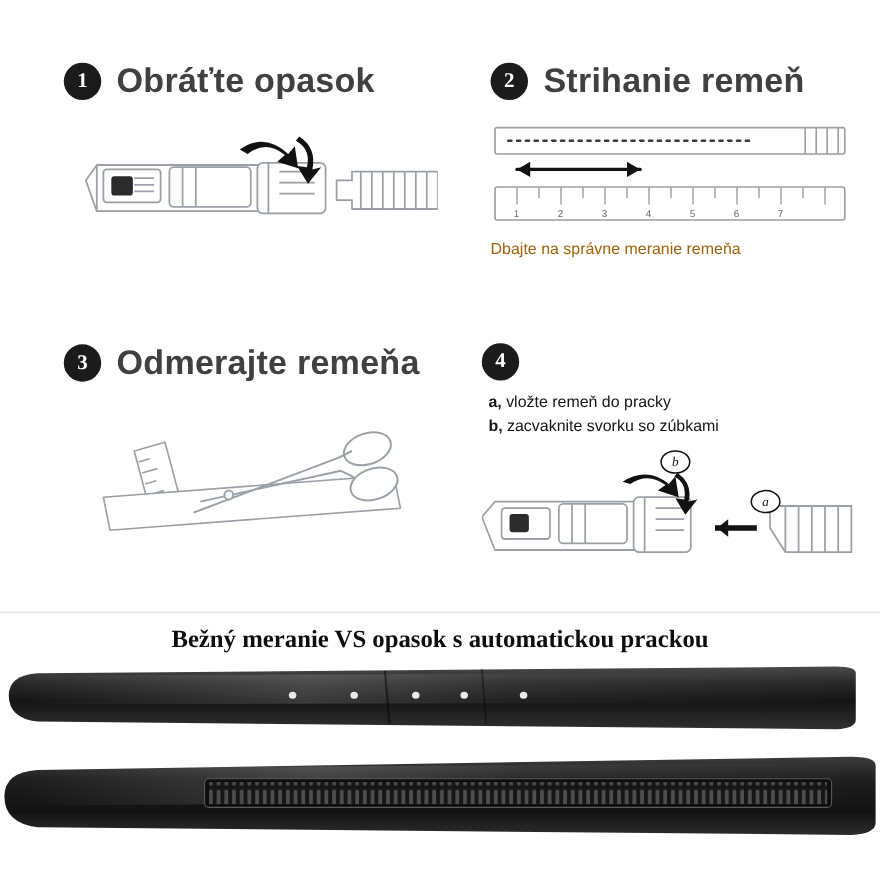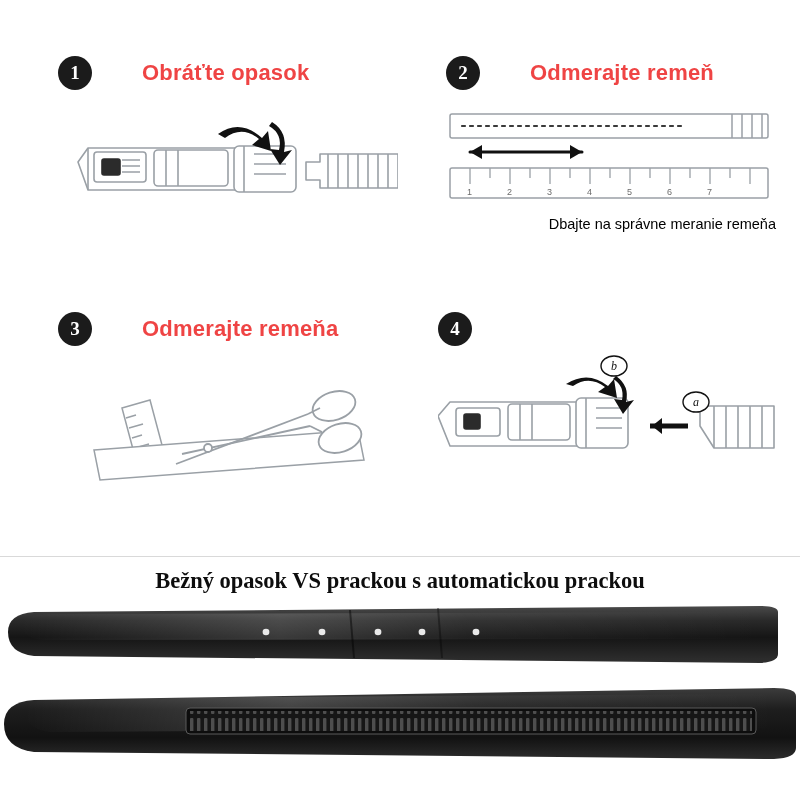--- a/index.html
+++ b/index.html
@@ -40,36 +40,35 @@
     color: #ffffff;
     font-size: 19px;
     font-weight: bold;
     display: flex;
     align-items: center;
     justify-content: center;
     flex: 0 0 auto;
     font-family: "Liberation Serif", serif;
   }
   .step-title {
-    font-size: 22px;
+    font-size: 31px;
     font-weight: bold;
-    color: #ef4444;
+    color: #404040;
     letter-spacing: .2px;
     white-space: nowrap;
-    margin-left: 36px;
   }
 
   .step-art {
     position: relative;
   }
 
   .caption {
     font-size: 14.5px;
-    color: #000000;
-    text-align: right;
+    color: #a16207;
+    text-align: left;
   }
 
   .sub-line {
     font-size: 14.5px;
     color: #141414;
     margin: 0;
     line-height: 1.5;
   }
   .sub-line b {
     font-weight: bold;
@@ -138,21 +137,21 @@
           <path d="M160 30 q22 -16 44 4 l6 -7 3 20 -19 -6 7 -6 q-17 -14 -34 -1 z"></path>
           <path d="M214 18 q16 10 12 30 l8 -2 -12 15 -10 -16 9 1 q4 -16 -10 -24 z"></path>
         </g>
       </svg>
     </div>
   </div>
 
   <div class="step" style="left:446px; top:56px; width:330px;">
     <div class="step-head">
       <div class="step-badge">2</div>
-      <div class="step-title">Odmerajte remeň</div>
+      <div class="step-title">Strihanie remeň</div>
     </div>
     <div class="step-art" style="margin-top:16px;">
       <svg width="330" height="100" viewBox="0 0 330 100" fill="none" xmlns="http://www.w3.org/2000/svg">
         <g stroke="#9aa0a6" stroke-width="1.5" fill="#ffffff">
 
           <rect x="4" y="8" width="318" height="24" rx="2"></rect>
           <path d="M286 8 L286 32 M296 8 L296 32 M306 8 L306 32 M316 8 L316 32"></path>
           <g stroke="#3a3a3a" stroke-width="2.2" stroke-linecap="round" stroke-dasharray="3 5">
             <path d="M16 20 L236 20"></path>
           </g>
@@ -204,20 +203,28 @@
             <circle cx="150" cy="84" r="4"></circle>
           </g>
         </g>
       </svg>
     </div>
   </div>
 
   <div class="step" style="left:438px; top:312px; width:340px;">
     <div class="step-head">
       <div class="step-badge">4</div>
+    </div>
+    <div style="margin-top:10px; margin-left:6px;">
+      <p class="sub-line">
+        <b>a,</b><span> vložte remeň do pracky</span>
+      </p>
+      <p class="sub-line">
+        <b>b,</b><span> zacvaknite svorku so zúbkami</span>
+      </p>
     </div>
     <div class="step-art" style="margin-top:8px;">
       <svg width="340" height="120" viewBox="0 0 340 120" fill="none" xmlns="http://www.w3.org/2000/svg">
         <g stroke="#9aa0a6" stroke-width="1.6" fill="#ffffff" stroke-linejoin="round">
           <path d="M0 62 L12 48 L176 48 L176 92 L12 92 Z"></path>
           <rect x="18" y="54" width="44" height="28" rx="3"></rect>
           <rect x="26" y="60" width="16" height="15" rx="2" fill="#2b2b2b" stroke="#2b2b2b"></rect>
           <rect x="70" y="50" width="62" height="36" rx="4"></rect>
           <path d="M82 50 L82 86 M94 50 L94 86"></path>
           <rect x="138" y="44" width="52" height="50" rx="5"></rect>
@@ -239,21 +246,21 @@
         <g fill="#111111" font-size="12" font-style="italic" font-family="Liberation Serif, serif" text-anchor="middle">
           <text x="176" y="16">b</text>
           <text x="258" y="52">a</text>
         </g>
       </svg>
     </div>
   </div>
 
   <div class="divider-line" style="top:556px;"></div>
 
-  <div id="compare-title">Bežný opasok VS prackou s automatickou prackou</div>
+  <div id="compare-title">Bežný meranie VS opasok s automatickou prackou</div>
 
   <div id="belts">
     <svg width="800" height="204" viewBox="0 0 800 204" xmlns="http://www.w3.org/2000/svg">
       <defs>
         <linearGradient id="beltGrad1" x1="0" y1="0" x2="0" y2="1">
           <stop offset="0%" stop-color="#4a4a4a"></stop>
           <stop offset="25%" stop-color="#2a2a2a"></stop>
           <stop offset="55%" stop-color="#151515"></stop>
           <stop offset="100%" stop-color="#303030"></stop>
         </linearGradient>

